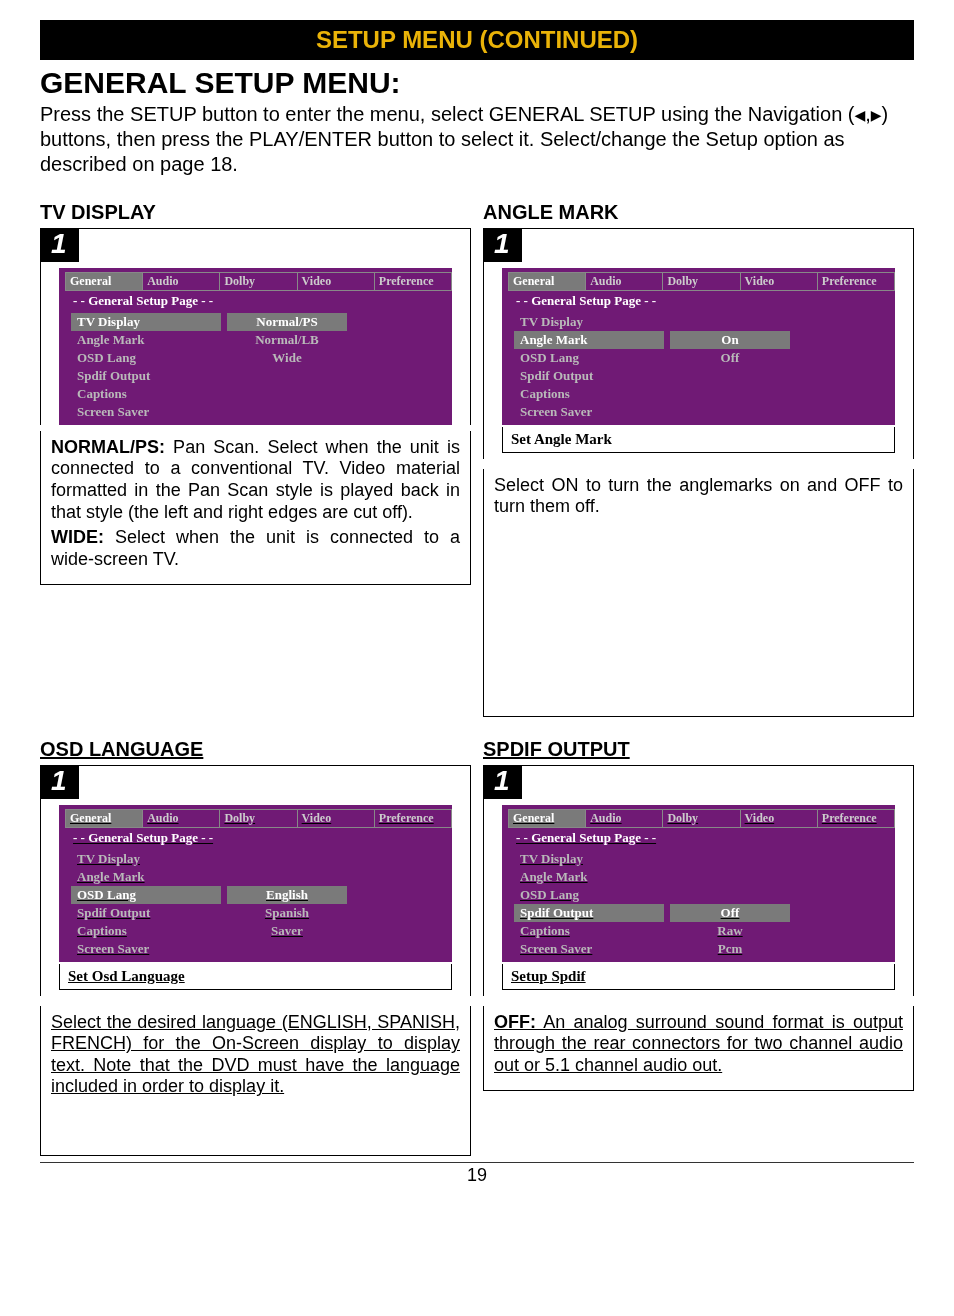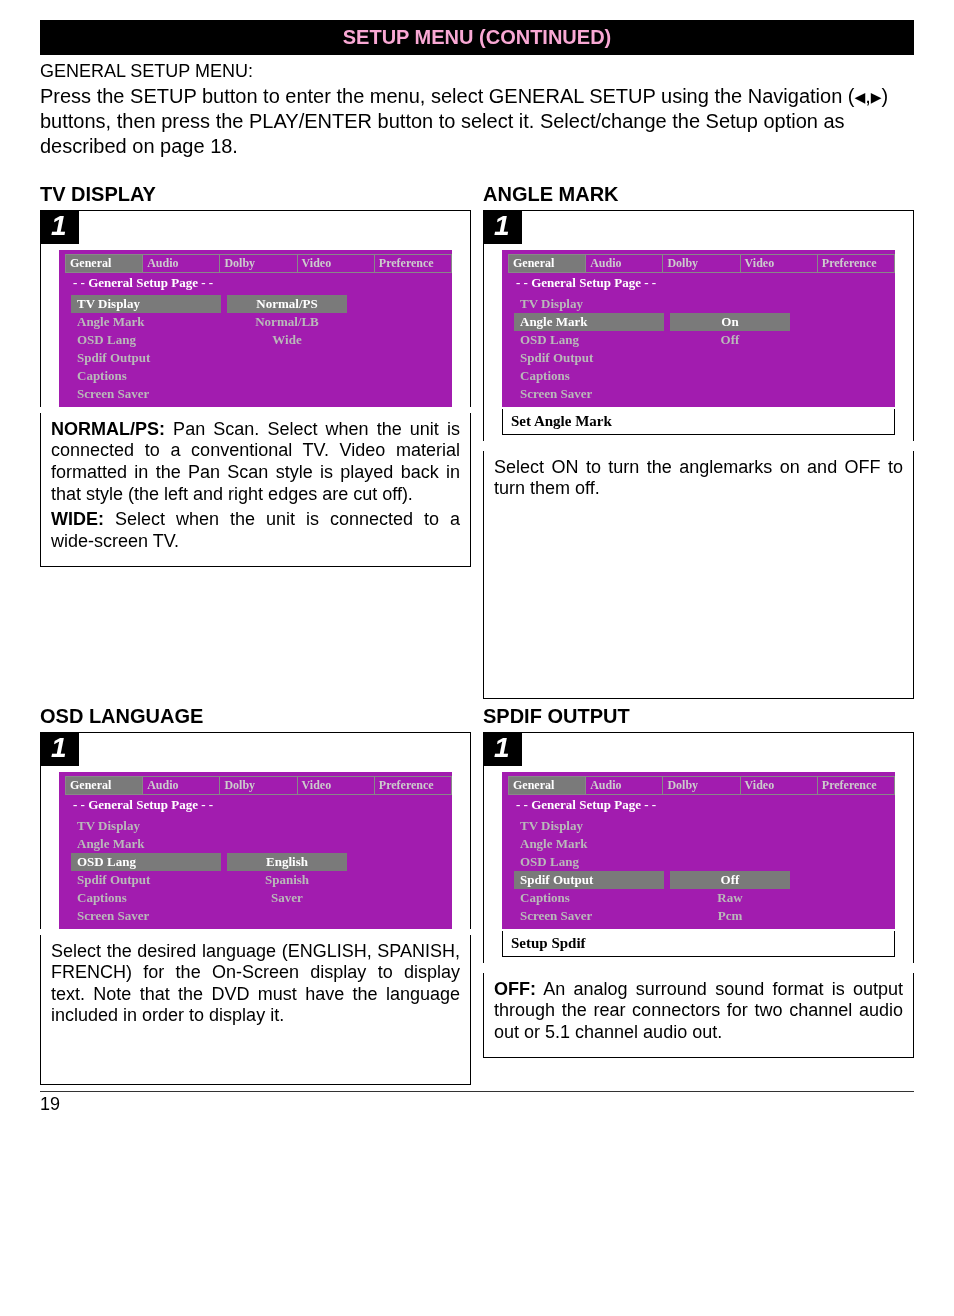--- a/index.html
+++ b/index.html
@@ -6,30 +6,30 @@
   body {
     font-family: Arial, Helvetica, sans-serif;
     background: #fff;
     width: 954px;
     margin: 0 auto;
     padding: 20px 40px 10px 40px;
     color: #000;
   }
   .page-title-bar {
     background: #000;
-    color: #f9a8d4;
+    color: #eab308;
     text-align: center;
     font-weight: bold;
-    font-size: 20px;
+    font-size: 24px;
     padding: 6px 0;
     margin-bottom: 6px;
   }
   .section-heading {
-    font-weight: normal;
-    font-size: 18px;
+    font-weight: bold;
+    font-size: 30px;
     margin-bottom: 2px;
   }
   .intro-text {
     font-size: 20px;
     line-height: 1.25;
     margin-bottom: 18px;
   }
   .arrow { font-size: 14px; vertical-align: middle; }
   .columns {
     display: flex;
@@ -52,21 +52,21 @@
     color: #fff;
     font-weight: bold;
     font-style: italic;
     font-size: 28px;
     padding: 0 12px 2px 10px;
     display: inline-block;
     line-height: 1.1;
     margin-bottom: 6px;
   }
   .osd {
-    background: #a21caf;
+    background: #701a75;
     color: #dcdcdc;
     margin: 0 18px 6px 18px;
     padding: 4px 0 4px 6px;
     font-family: "Times New Roman", serif;
     font-size: 13px;
   }
   .osd-tabs {
     display: flex;
     border: 1px solid #888;
   }
@@ -126,26 +126,27 @@
     border-top: none;
     padding: 6px 10px 10px 10px;
     font-size: 18px;
     line-height: 1.2;
     text-align: justify;
     min-height: 50px;
   }
   .desc-panel p { margin-bottom: 4px; }
   .desc-panel .lead { font-weight: bold; }
   .page-num {
+    text-align: center;
     font-size: 18px;
     margin-top: 6px;
     border-top: 1px solid #333;
     padding-top: 2px;
   }
-  .row2 { margin-top: 0; }
+  .row2 { margin-top: 15px; text-decoration: underline; }
   .osd-wrap { position: relative; }
   .merge-border { border-bottom: none; }
 </style>
 </head>
 <body>
 
 <div class="page-title-bar">SETUP MENU (CONTINUED)</div>
 
 <div class="section-heading">GENERAL SETUP MENU:</div>
 <div class="intro-text">
@@ -250,20 +251,21 @@
             <div class="osd-item">Captions</div>
             <div class="osd-item">Screen Saver</div>
           </div>
           <div class="osd-opts" style="padding-top:36px;">
             <div class="osd-opt sel">English</div>
             <div class="osd-opt">Spanish</div>
             <div class="osd-opt">Saver</div>
           </div>
         </div>
       </div>
+      <div class="osd-hint-row">Set Osd Language</div>
     </div>
     <div class="desc-panel" style="min-height:150px;">
       <p>Select the desired language (ENGLISH, SPANISH, FRENCH) for the On-Screen display to display text. Note that the DVD must have the language included in order to display it.</p>
     </div>
   </div>
 
   <div class="col">
     <div class="sub-heading">SPDIF OUTPUT</div>
     <div class="panel merge-border osd-wrap">
       <div class="step-badge">1</div>

